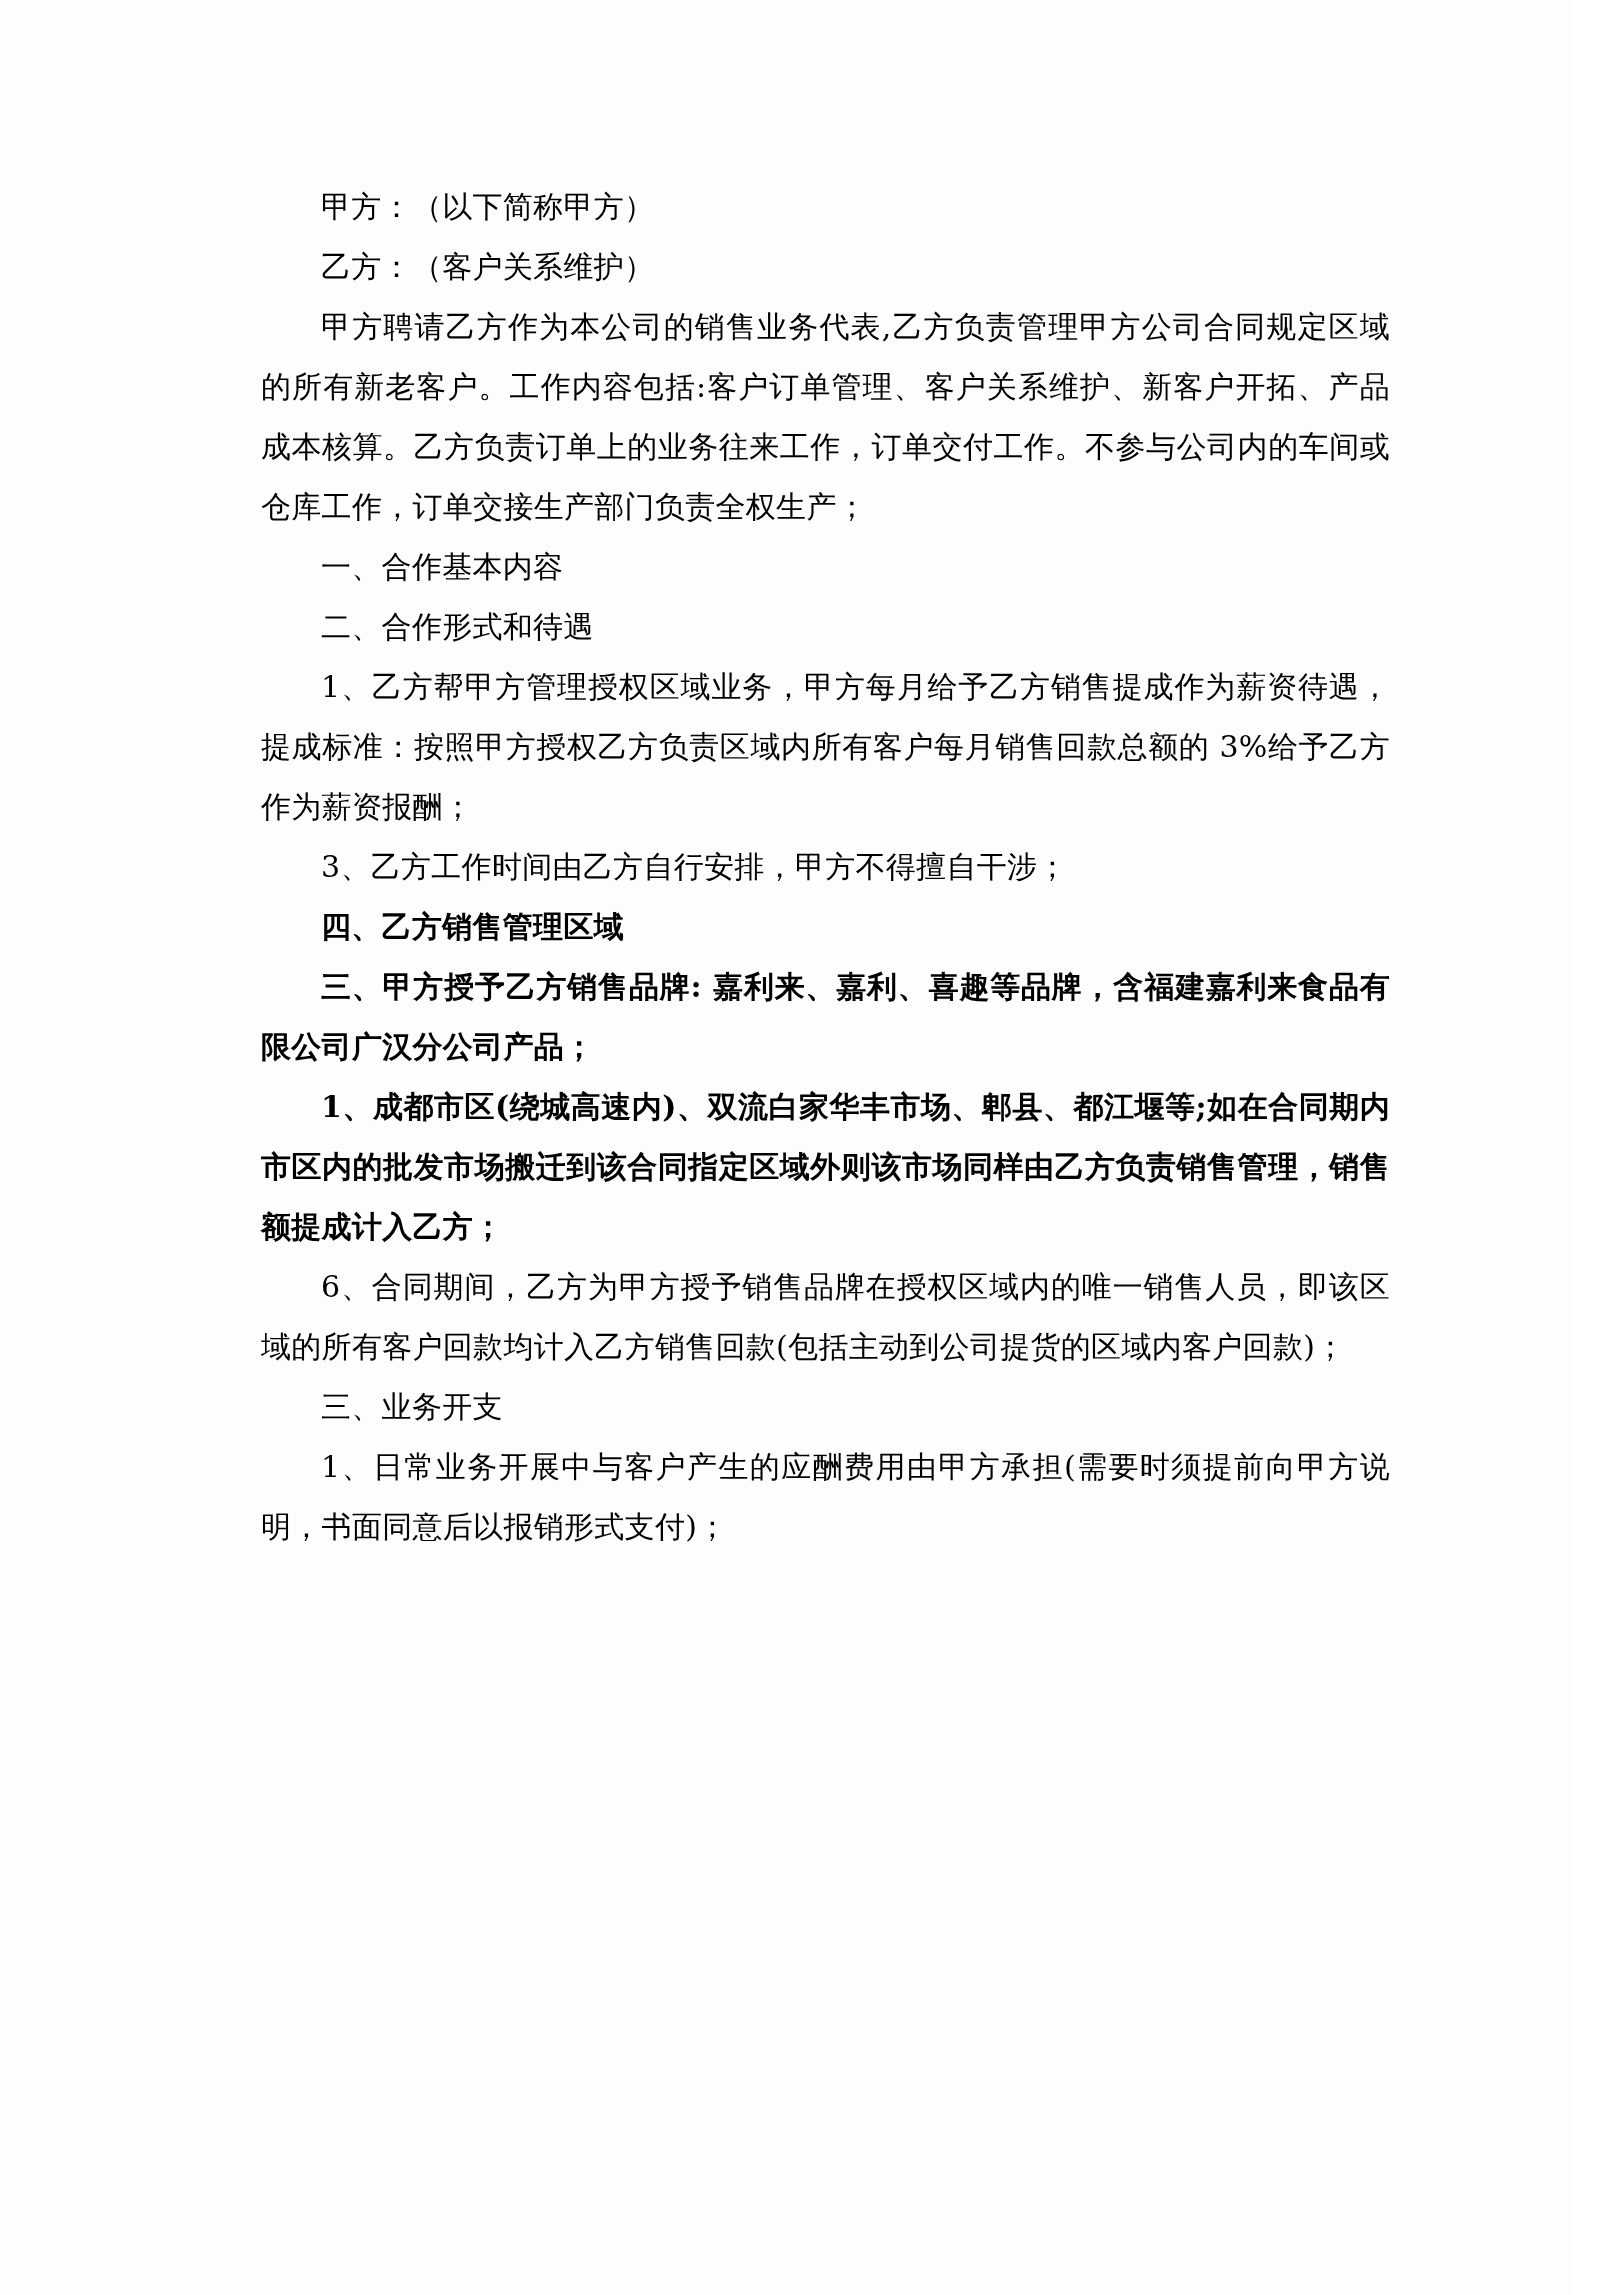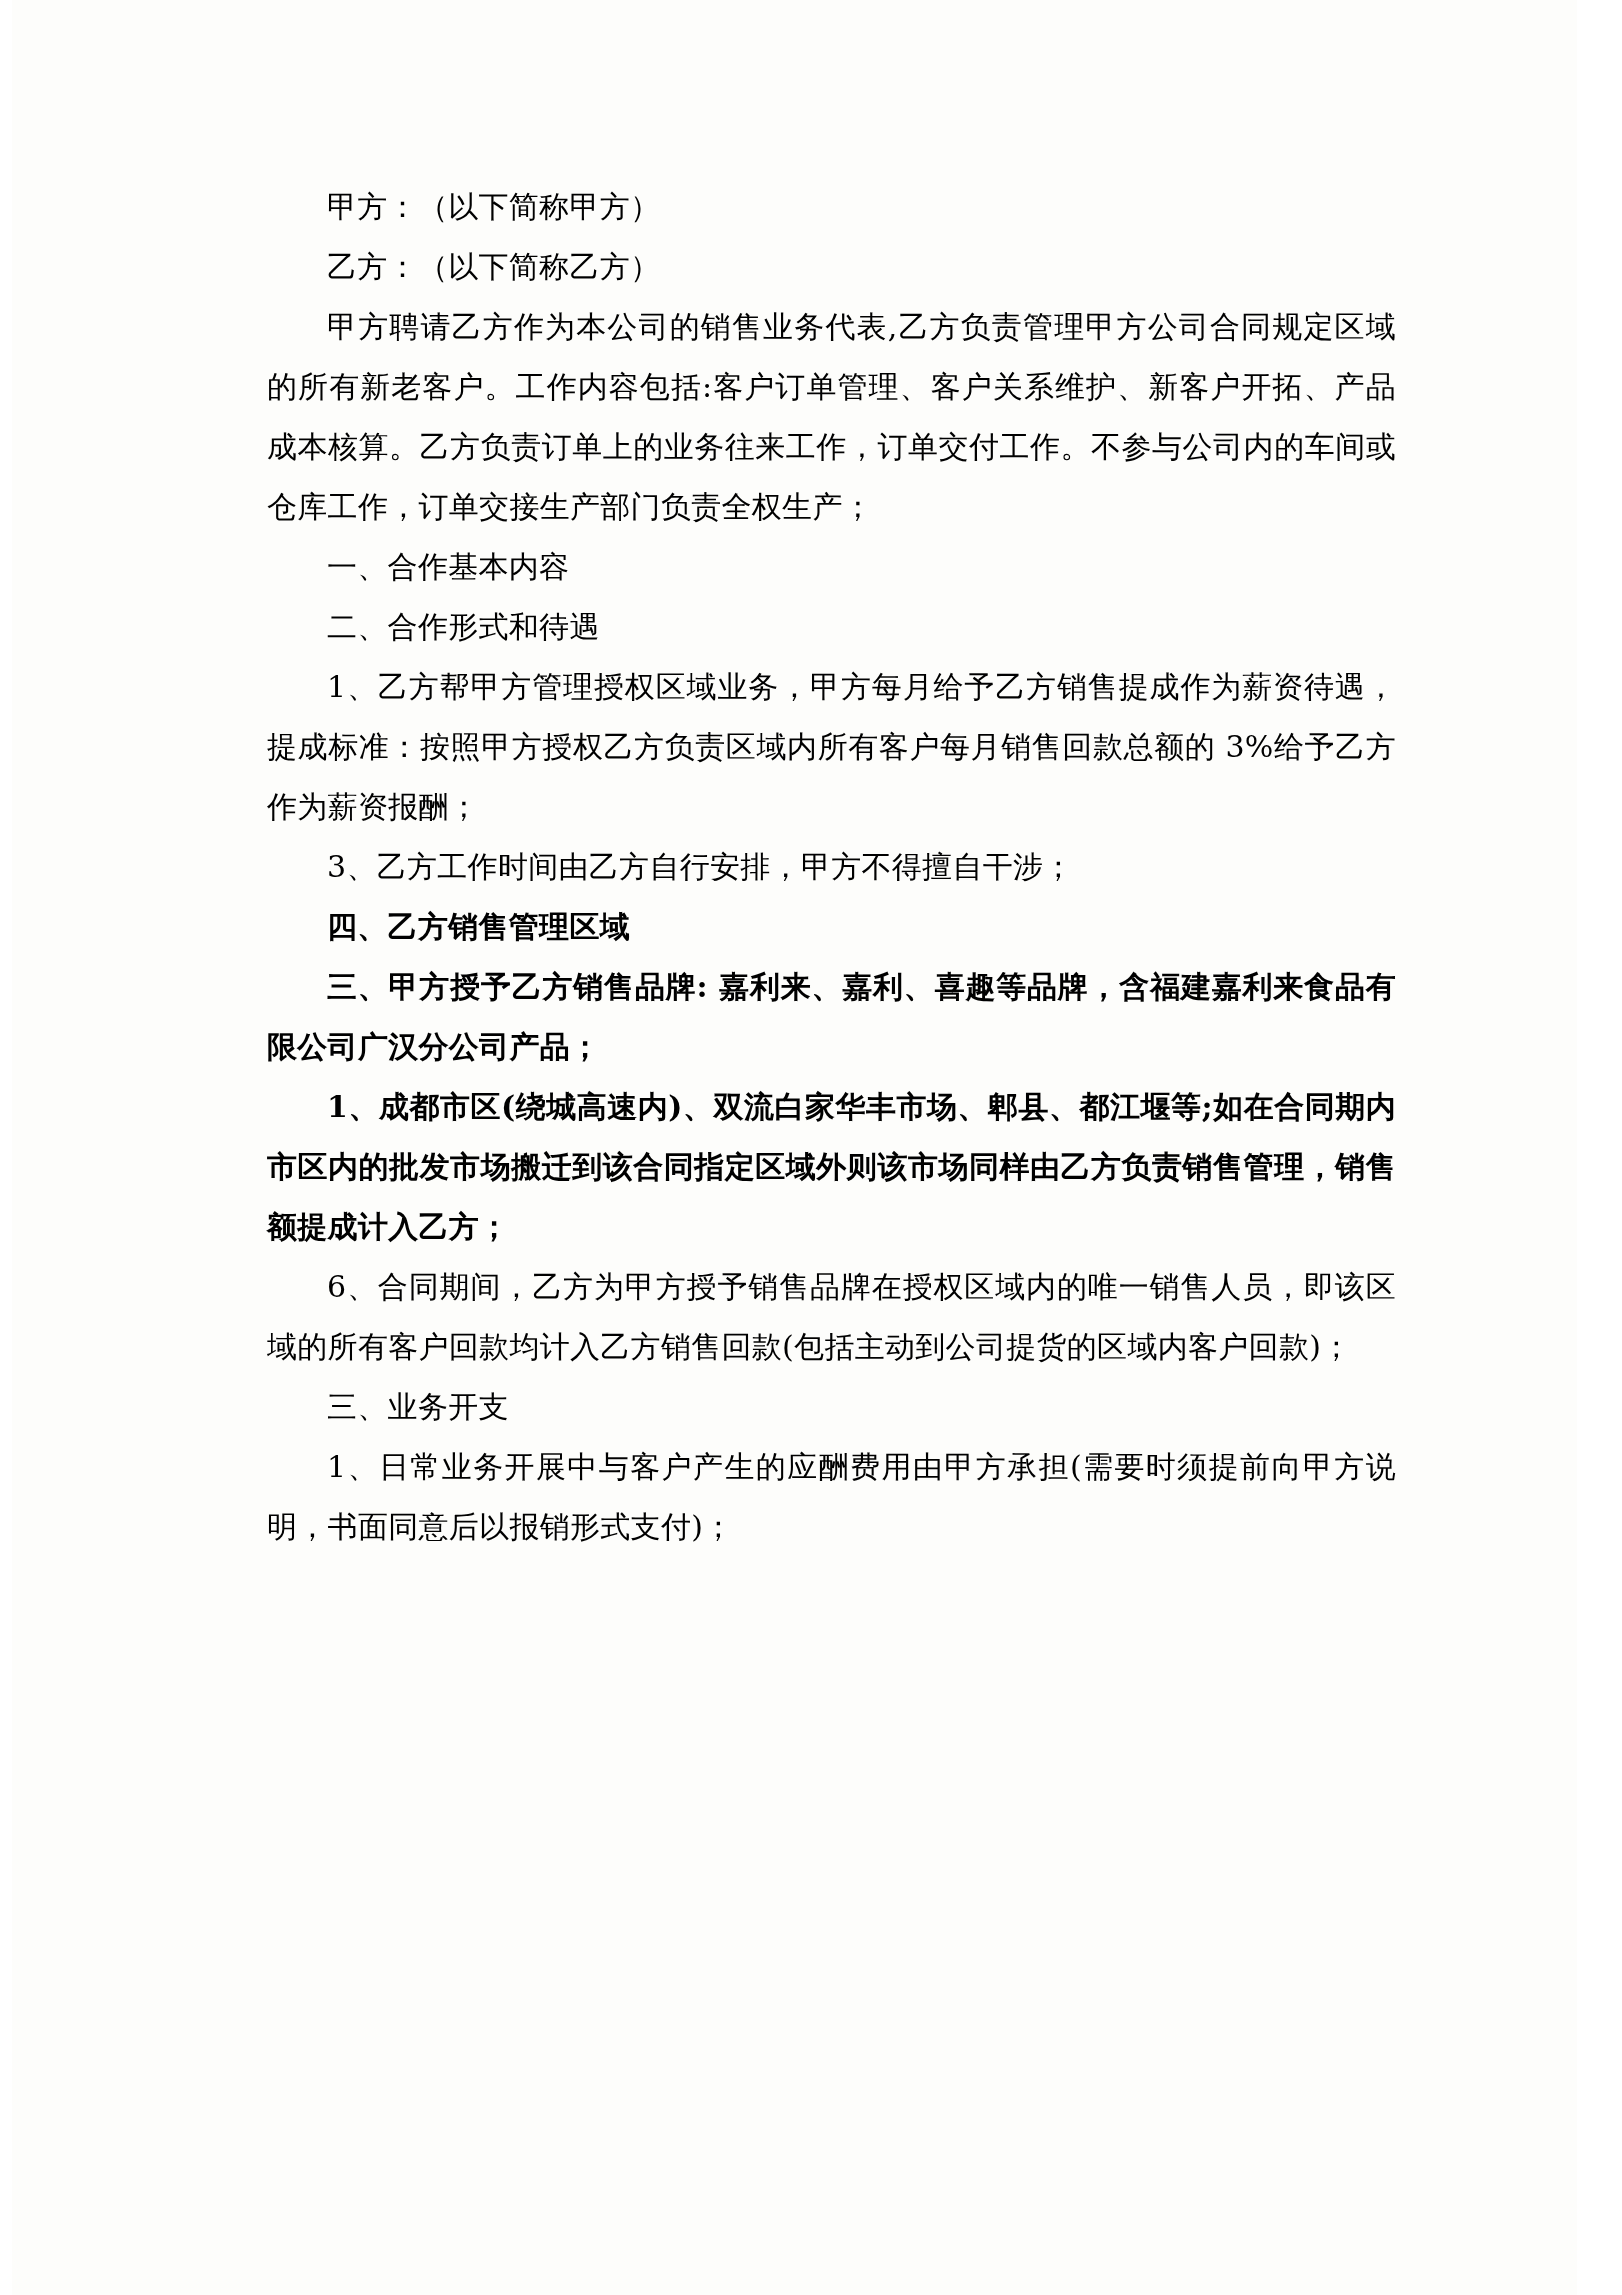--- a/index.html
+++ b/index.html
@@ -11,21 +11,21 @@
     width: 1623px;
     height: 2295px;
     font-family: "DejaVu Serif", "Liberation Serif", serif;
     color: #000000;
     position: relative;
     overflow: hidden;
   }
   .page {
     position: absolute;
     top: 0;
-    left: 12px;
+    left: 6px;
     width: 1565px;
     height: 2295px;
     background: #fdfdfb;
     text-decoration: underline;
   }
   .page-inner {
     position: absolute;
     left: 255px;
     top: 177px;
     width: 1129px;
@@ -45,21 +45,21 @@
     font-weight: bold;
   }
 </style>
 </head>
 <body>
 
 <div class="page">
   <div class="page-inner">
 
     <p class="para indent">甲方：（以下简称甲方）</p>
-    <p class="para indent">乙方：（以下简称乙方）</p>
+    <p class="para indent">乙方：（客户关系维护）</p>
     <p class="para indent">甲方聘请乙方作为本公司的销售业务代表,乙方负责管理甲方公司合同规定区域的所有新老客户。工作内容包括:客户订单管理、客户关系维护、新客户开拓、产品成本核算。乙方负责订单上的业务往来工作，订单交付工作。不参与公司内的车间或仓库工作，订单交接生产部门负责全权生产；</p>
     <p class="para indent">一、合作基本内容</p>
     <p class="para indent">二、合作形式和待遇</p>
     <p class="para indent">1、乙方帮甲方管理授权区域业务，甲方每月给予乙方销售提成作为薪资待遇，提成标准：按照甲方授权乙方负责区域内所有客户每月销售回款总额的 3%给予乙方作为薪资报酬；</p>
     <p class="para indent">3、乙方工作时间由乙方自行安排，甲方不得擅自干涉；</p>
     <p class="para indent bold">四、乙方销售管理区域</p>
     <p class="para indent bold">三、甲方授予乙方销售品牌: 嘉利来、嘉利、喜趣等品牌，含福建嘉利来食品有限公司广汉分公司产品；</p>
     <p class="para indent bold">1、成都市区(绕城高速内)、双流白家华丰市场、郫县、都江堰等;如在合同期内市区内的批发市场搬迁到该合同指定区域外则该市场同样由乙方负责销售管理，销售额提成计入乙方；</p>
     <p class="para indent">6、合同期间，乙方为甲方授予销售品牌在授权区域内的唯一销售人员，即该区域的所有客户回款均计入乙方销售回款(包括主动到公司提货的区域内客户回款)；</p>
     <p class="para indent">三、业务开支</p>

